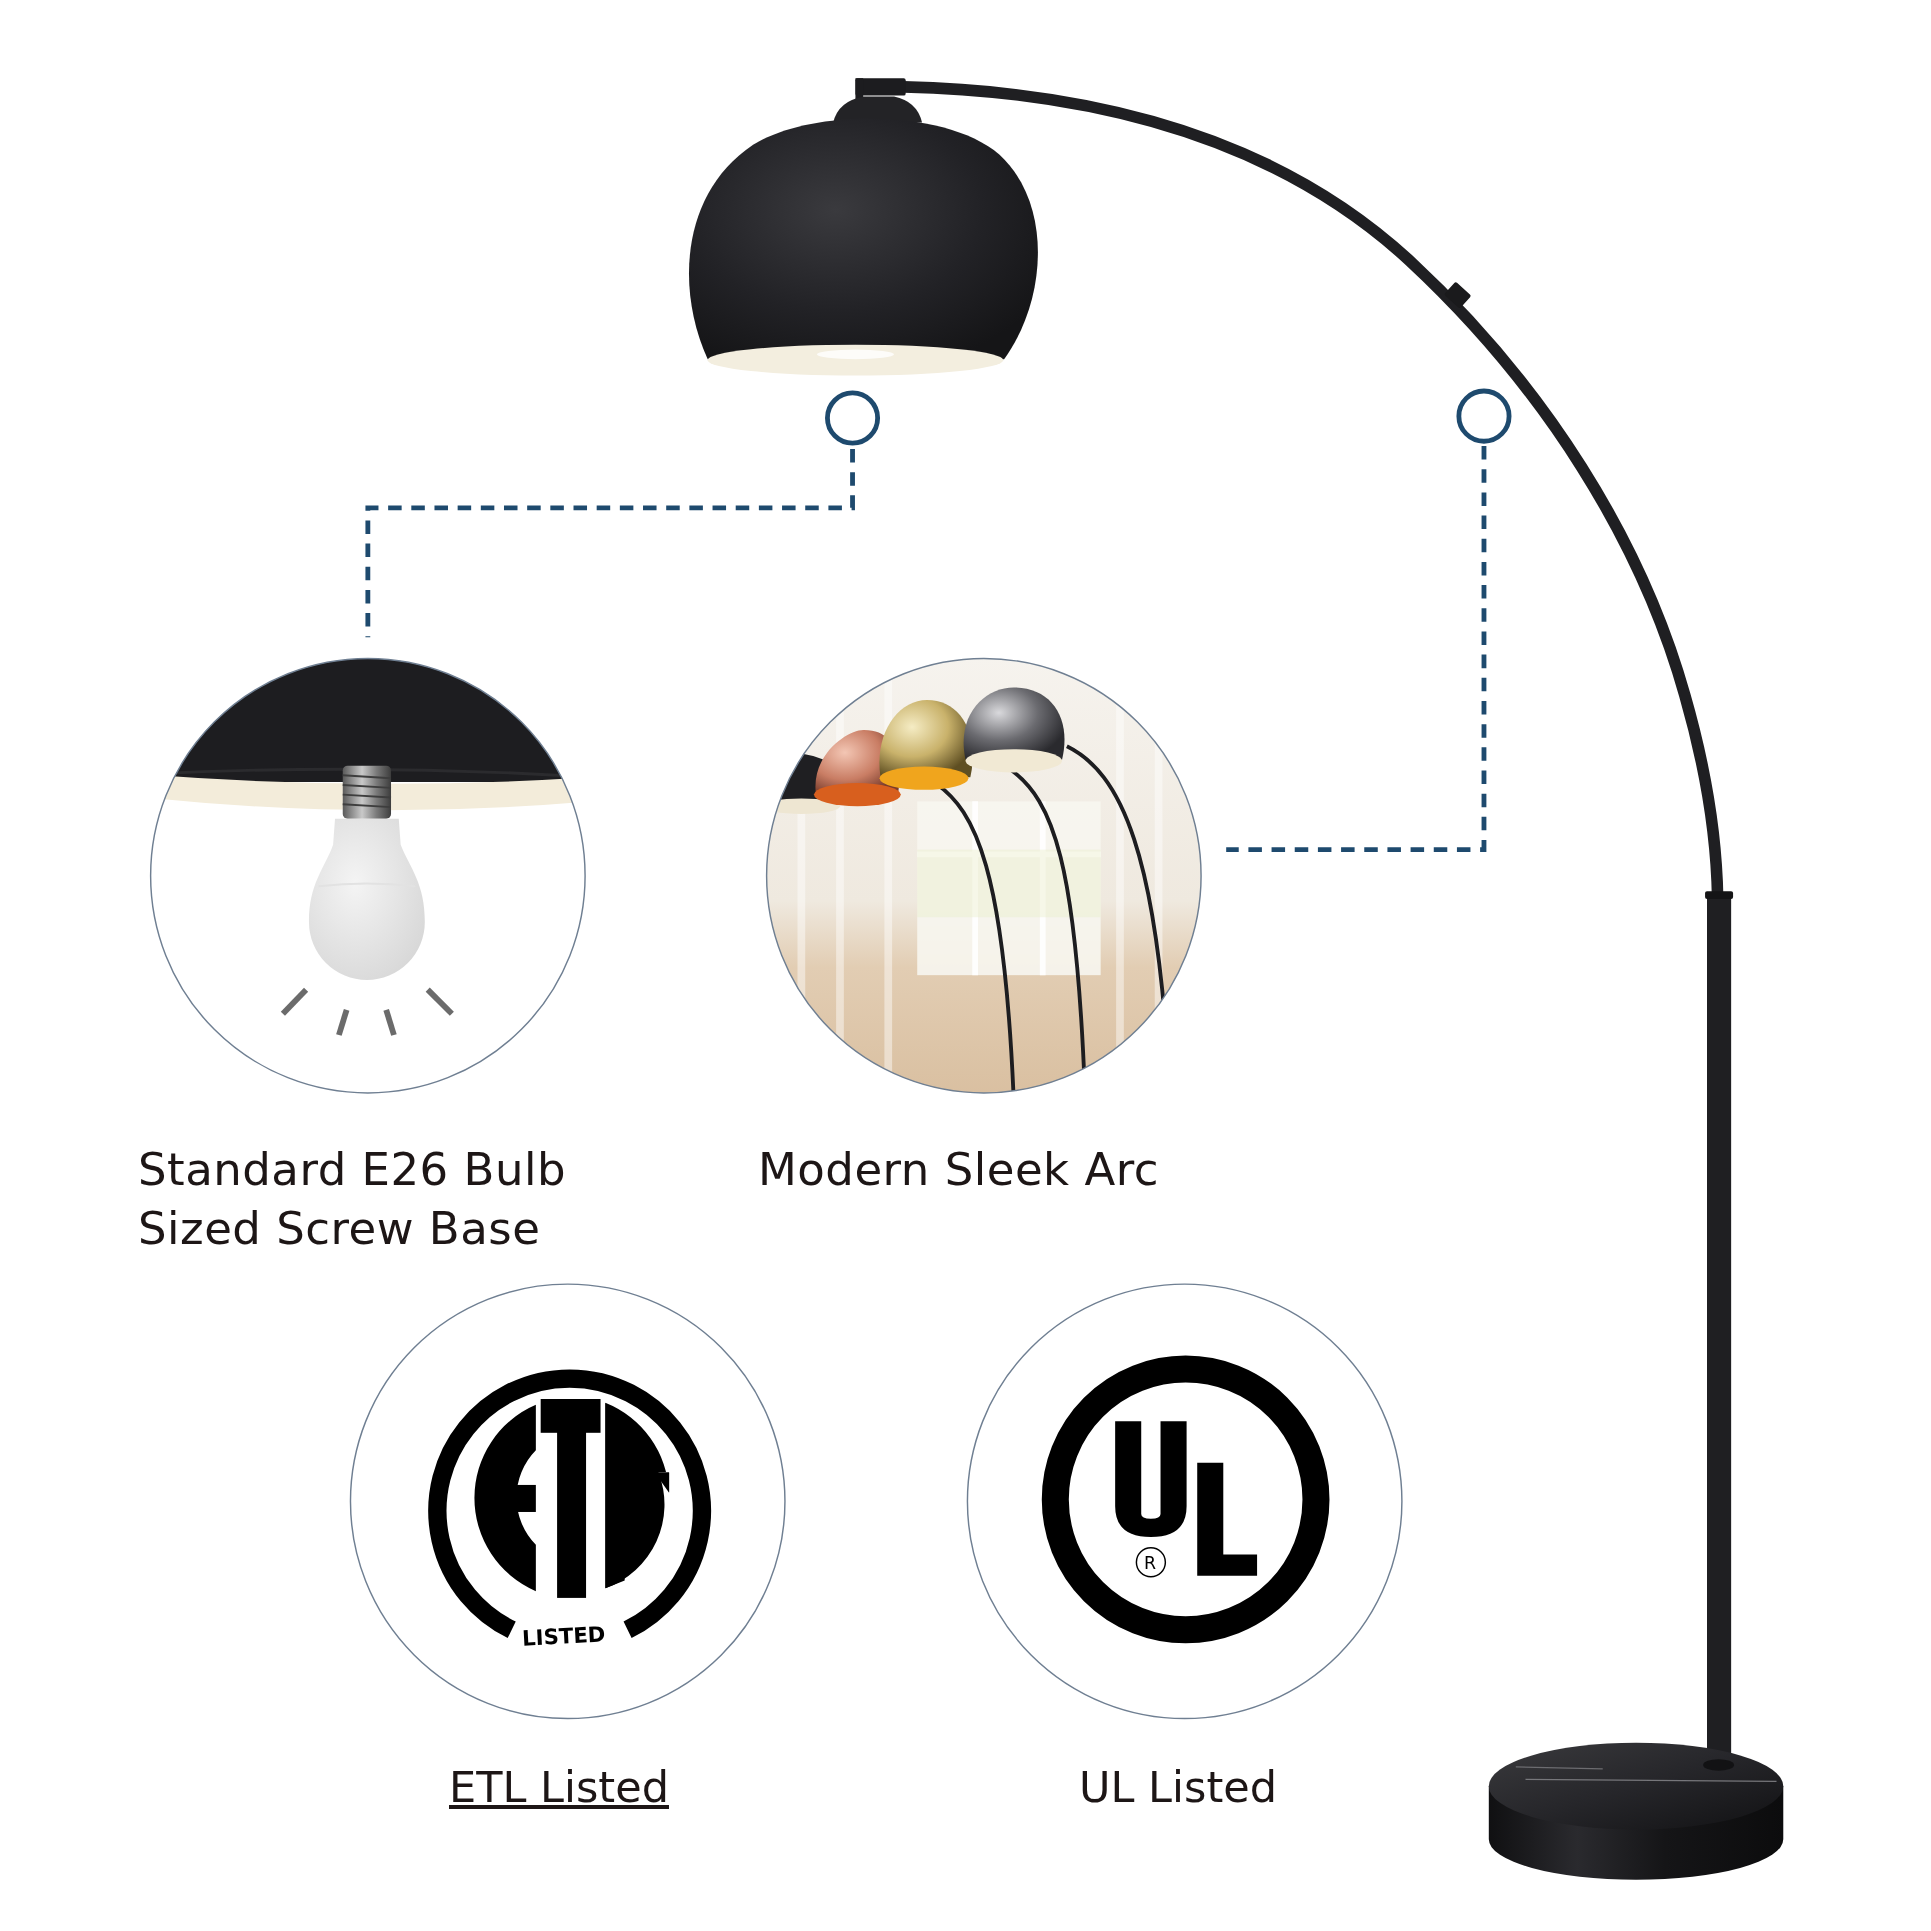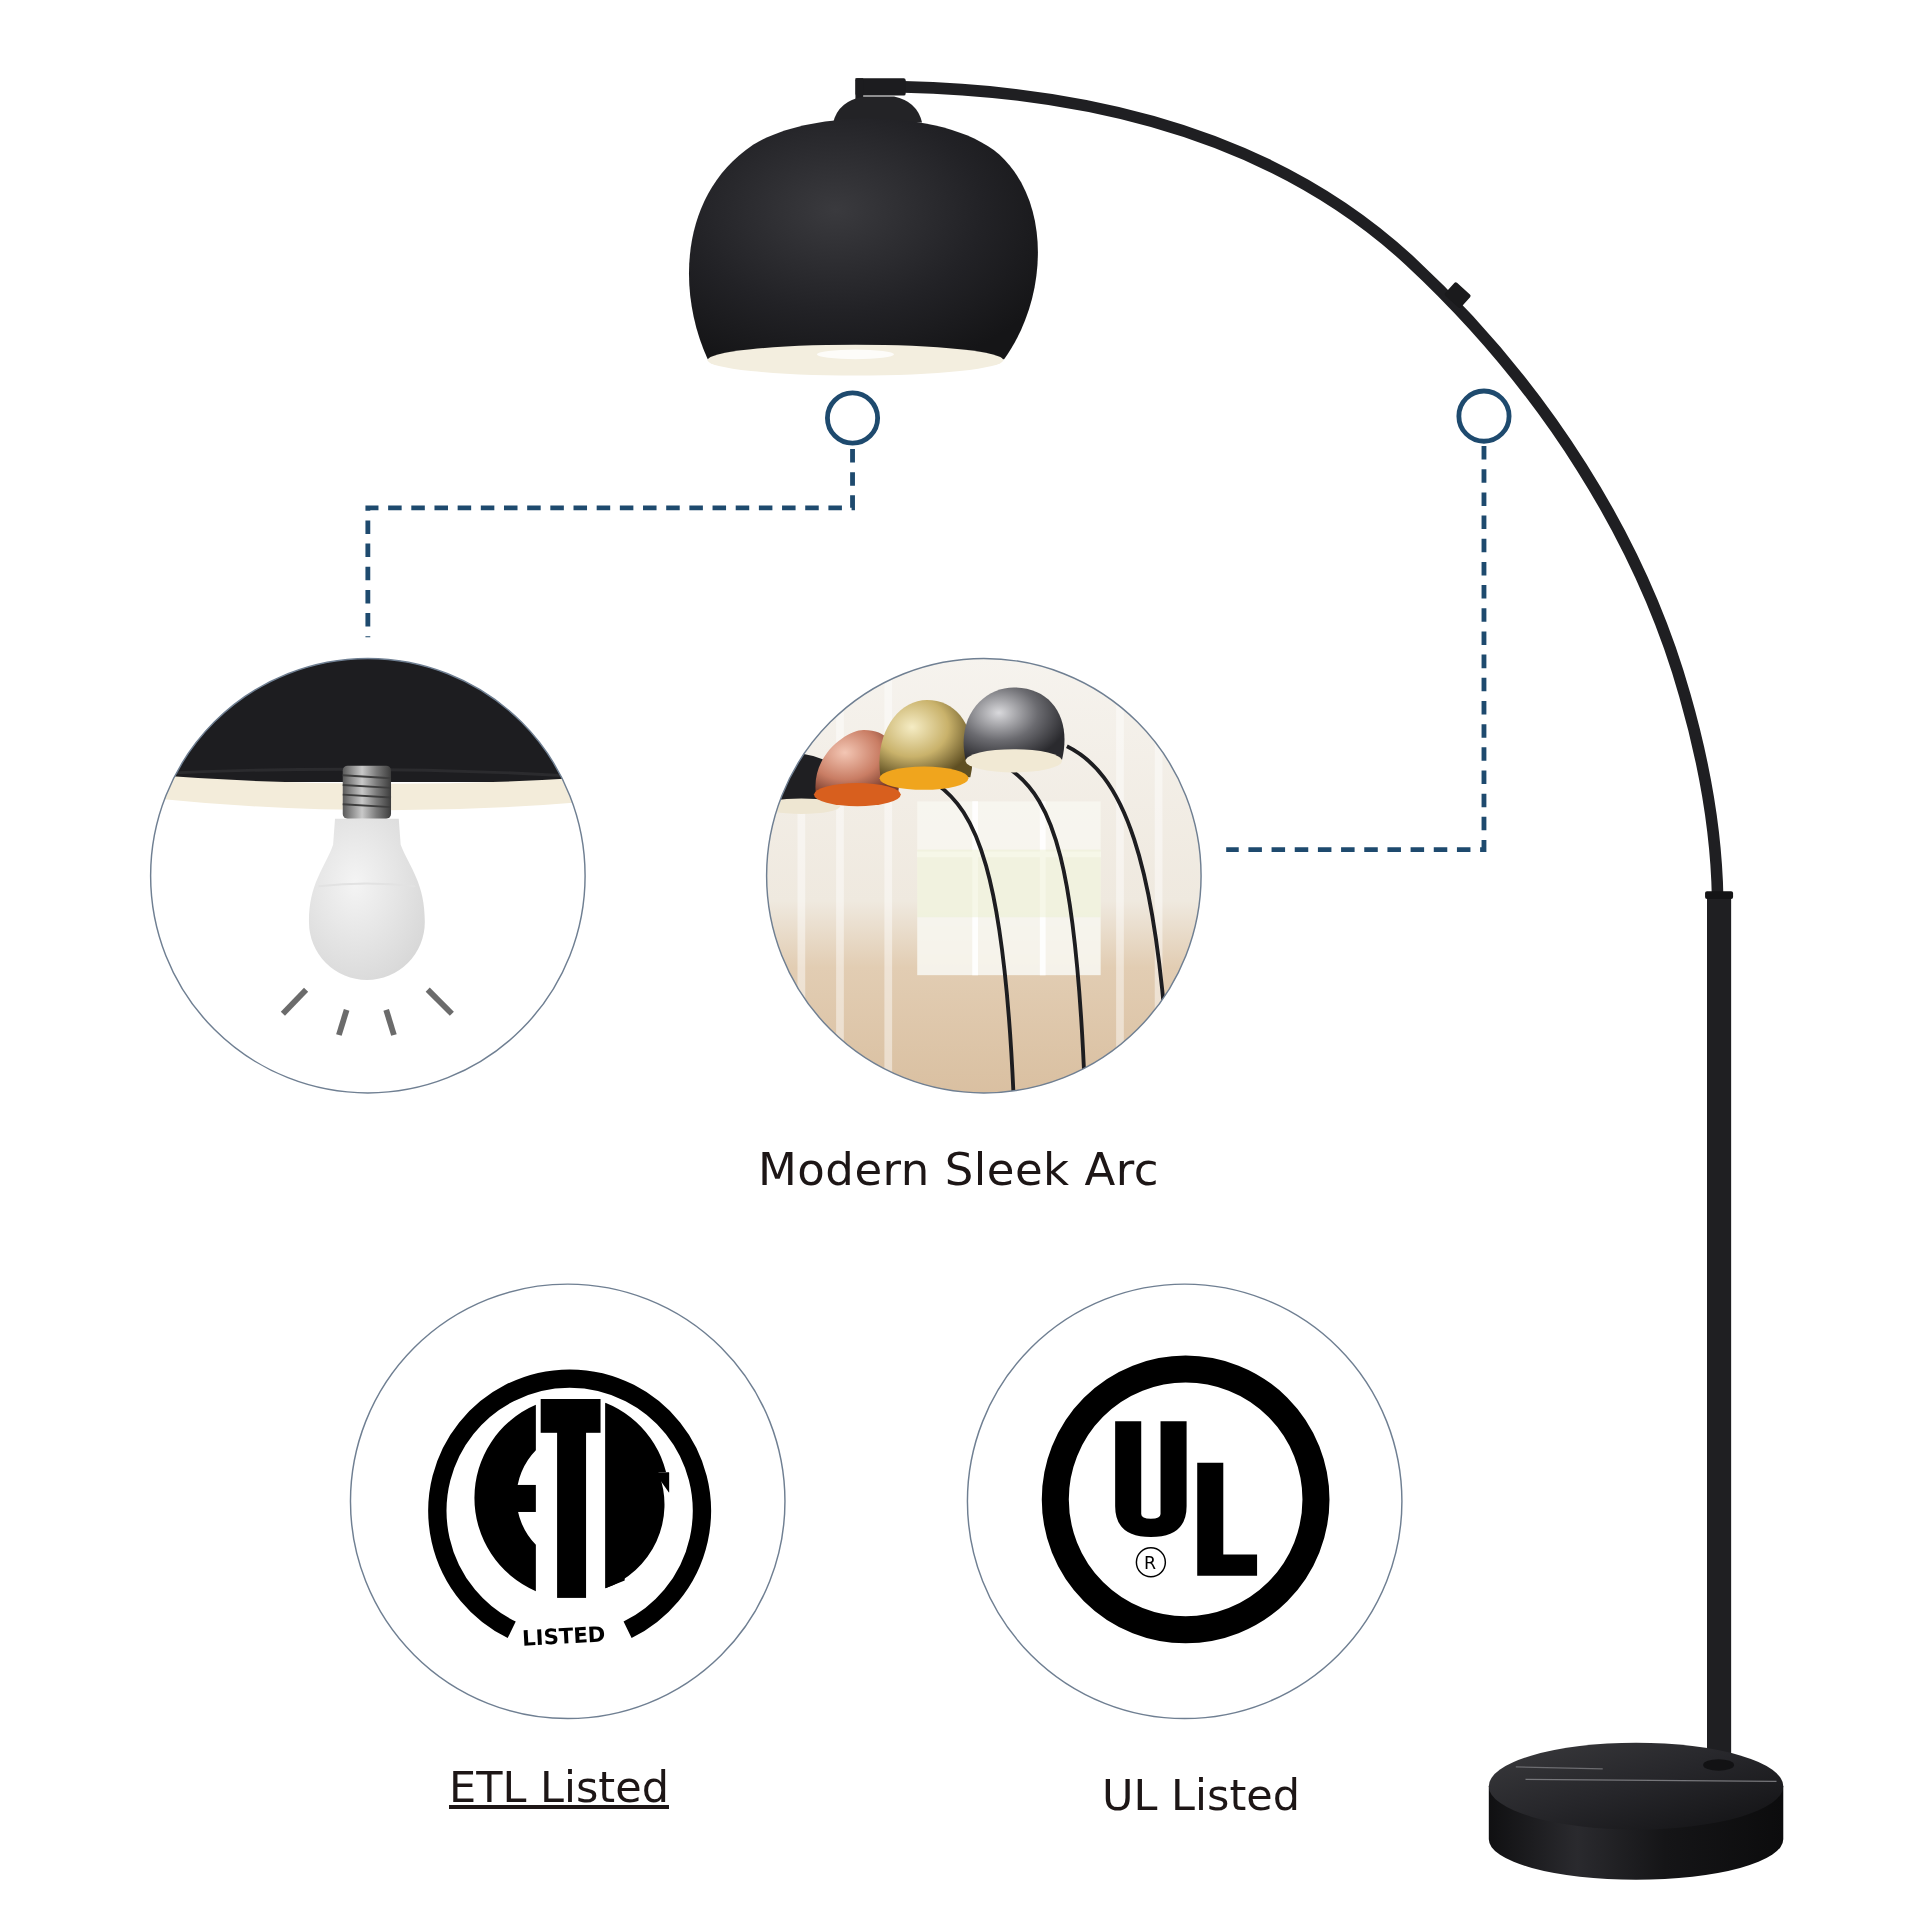--- a/index.html
+++ b/index.html
@@ -211,22 +211,26 @@
         <path d="M 1155 1472 L 1182 1472 L 1182 1568 Q 1182 1573 1192 1573 Q 1202 1573 1202 1568 L 1202 1472 L 1229 1472 L 1229 1560 Q 1229 1592 1192 1592 Q 1155 1592 1155 1560 Z" fill="#000"></path>
 
         <path d="M 1240 1515 L 1267 1515 L 1267 1610 L 1302 1610 L 1302 1632 L 1240 1632 Z" fill="#000"></path>
 
         <circle cx="1192" cy="1618" r="15" fill="none" stroke="#000" stroke-width="1.5"></circle>
         <text x="1185" y="1625" font-family="DejaVu Sans, sans-serif" font-size="18" fill="#000">R</text>
       </g>
     </g>
   </svg>
 
+  <div class="label feat" style="left:138px; top:1140px;">
+    <div>Standard E26 Bulb</div>
+    <div>Sized Screw Base</div>
+  </div>
 
   <div class="label feat" style="left:758px; top:1140px;">
     <div>Modern Sleek Arc</div>
   </div>
 
   <div class="label cert" style="left:449px; top:1760px;text-decoration:underline;">ETL Listed</div>
-  <div class="label cert" style="left:1102px; top:1760px;margin-top:8px;">UL Listed</div>
+  <div class="label cert" style="left:1079px; top:1760px;">UL Listed</div>
 
 </div>
 
 
 </body></html>

